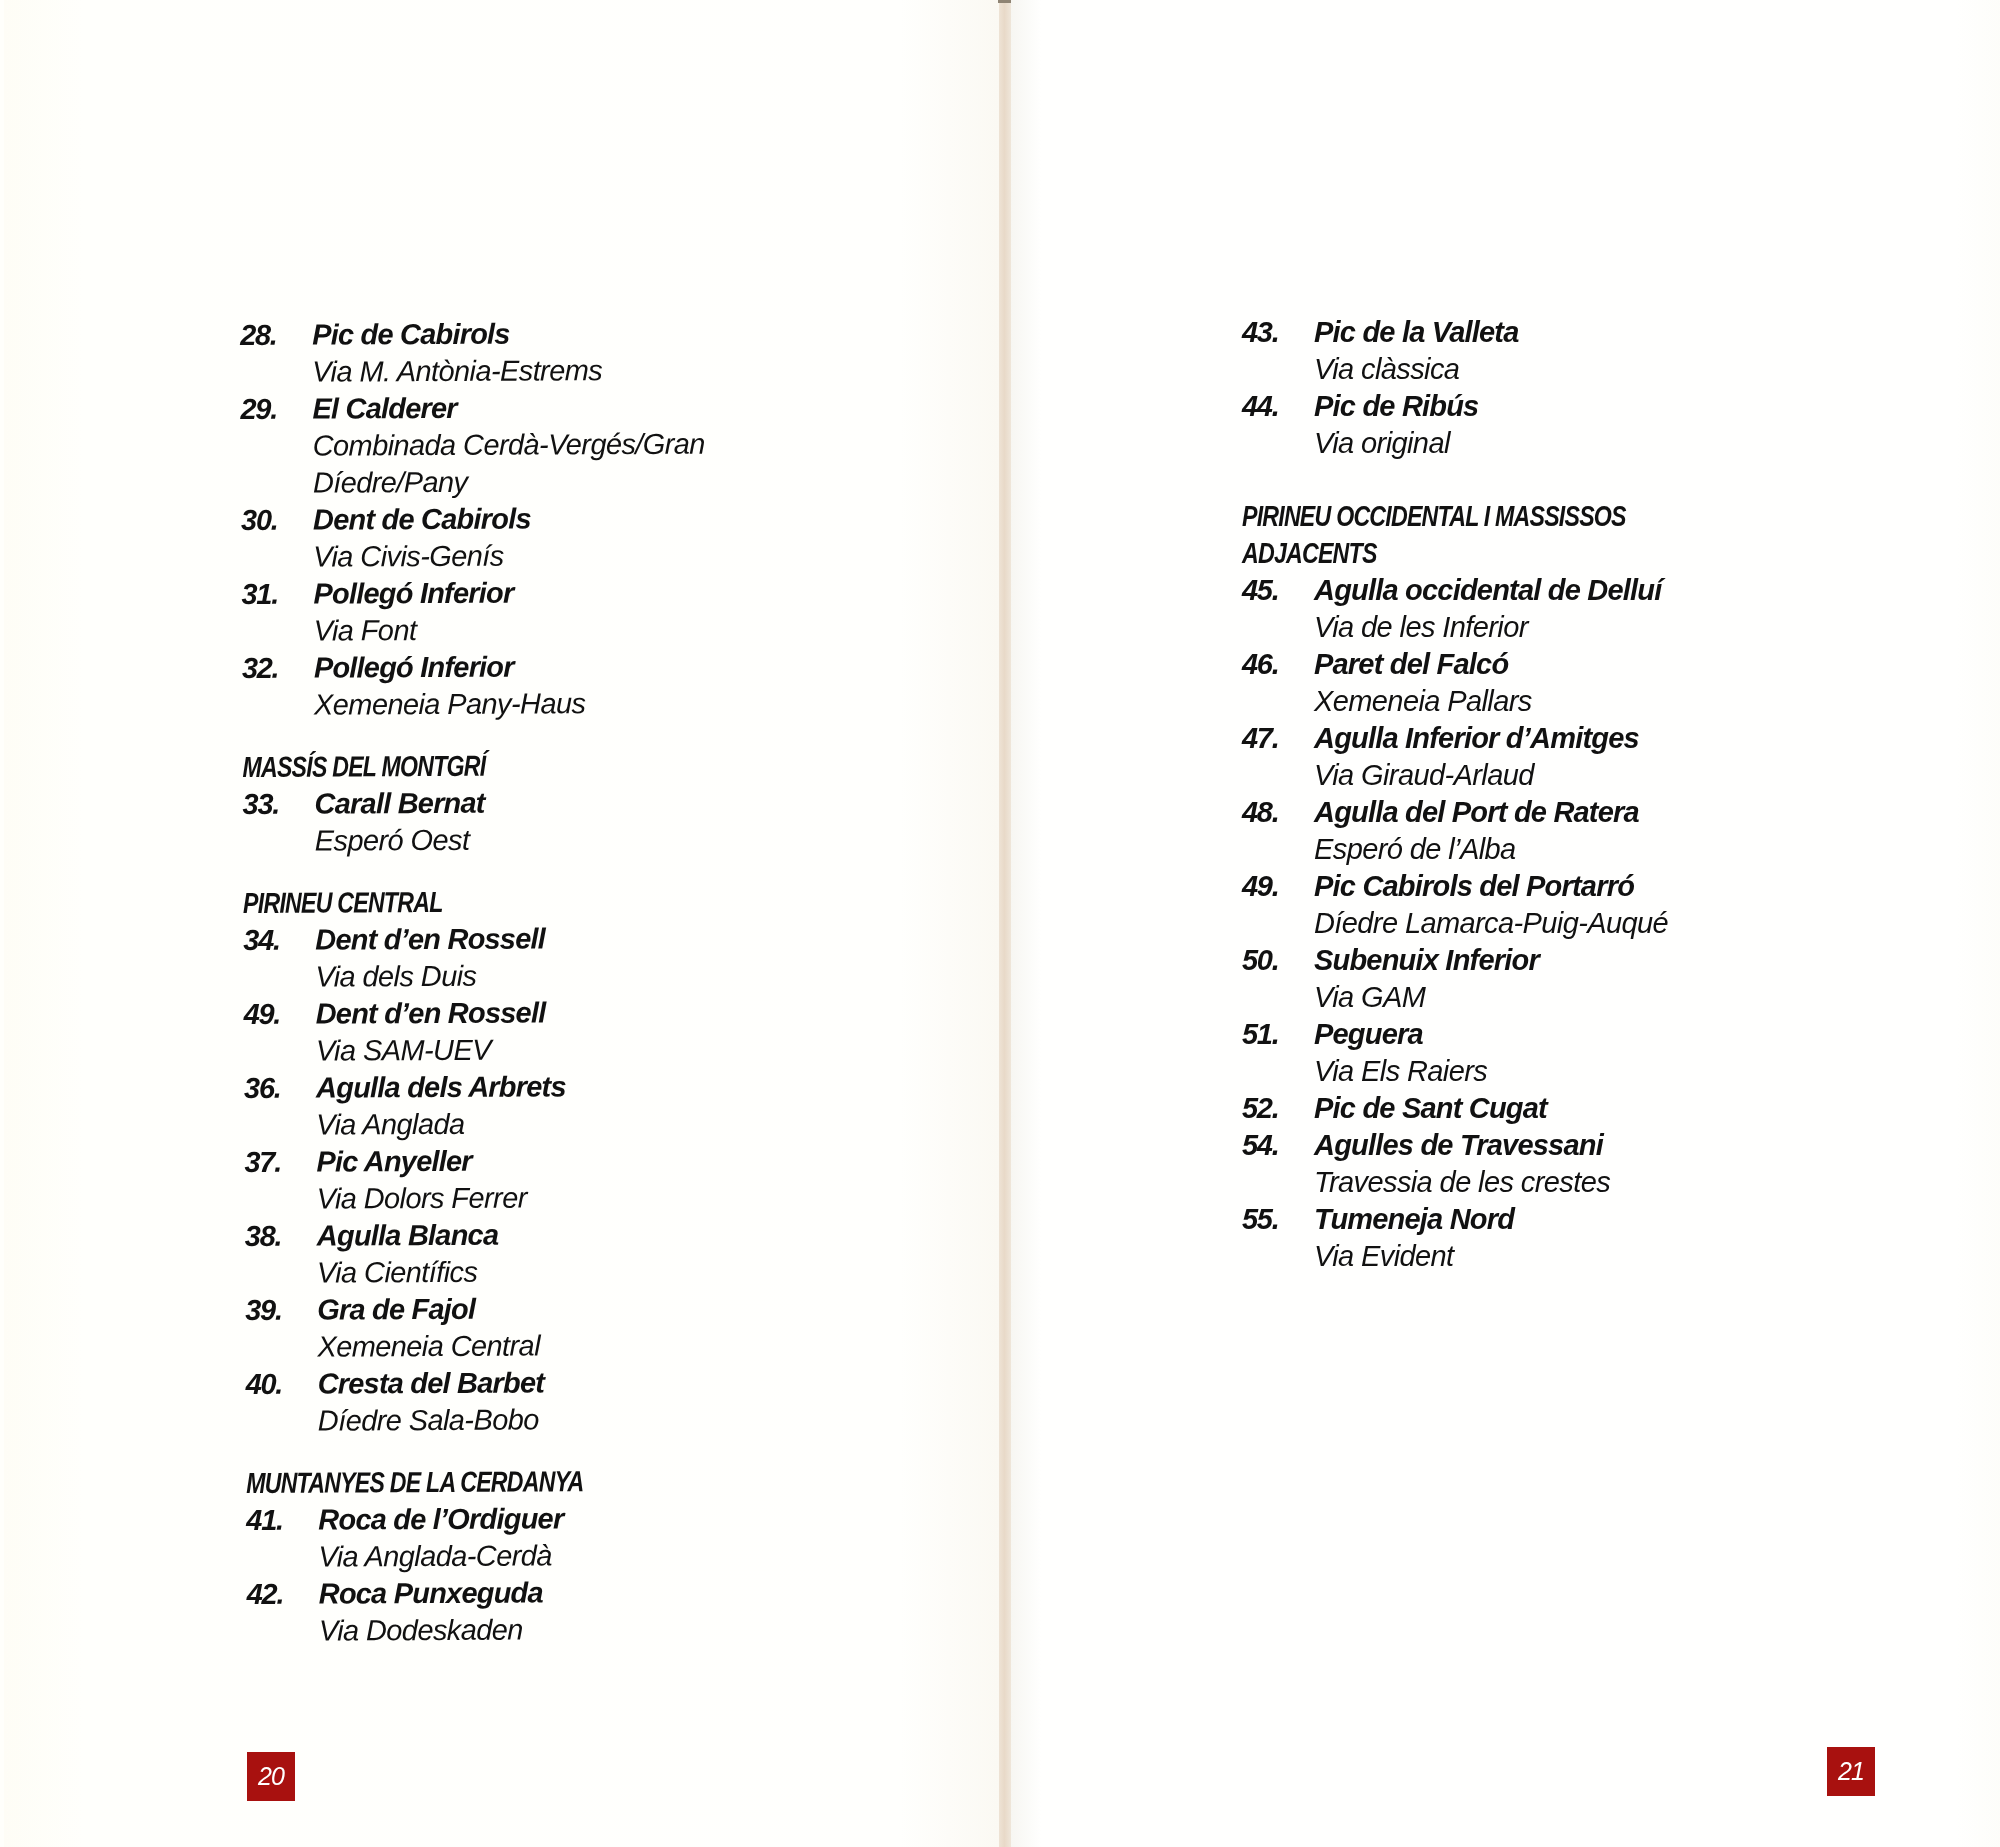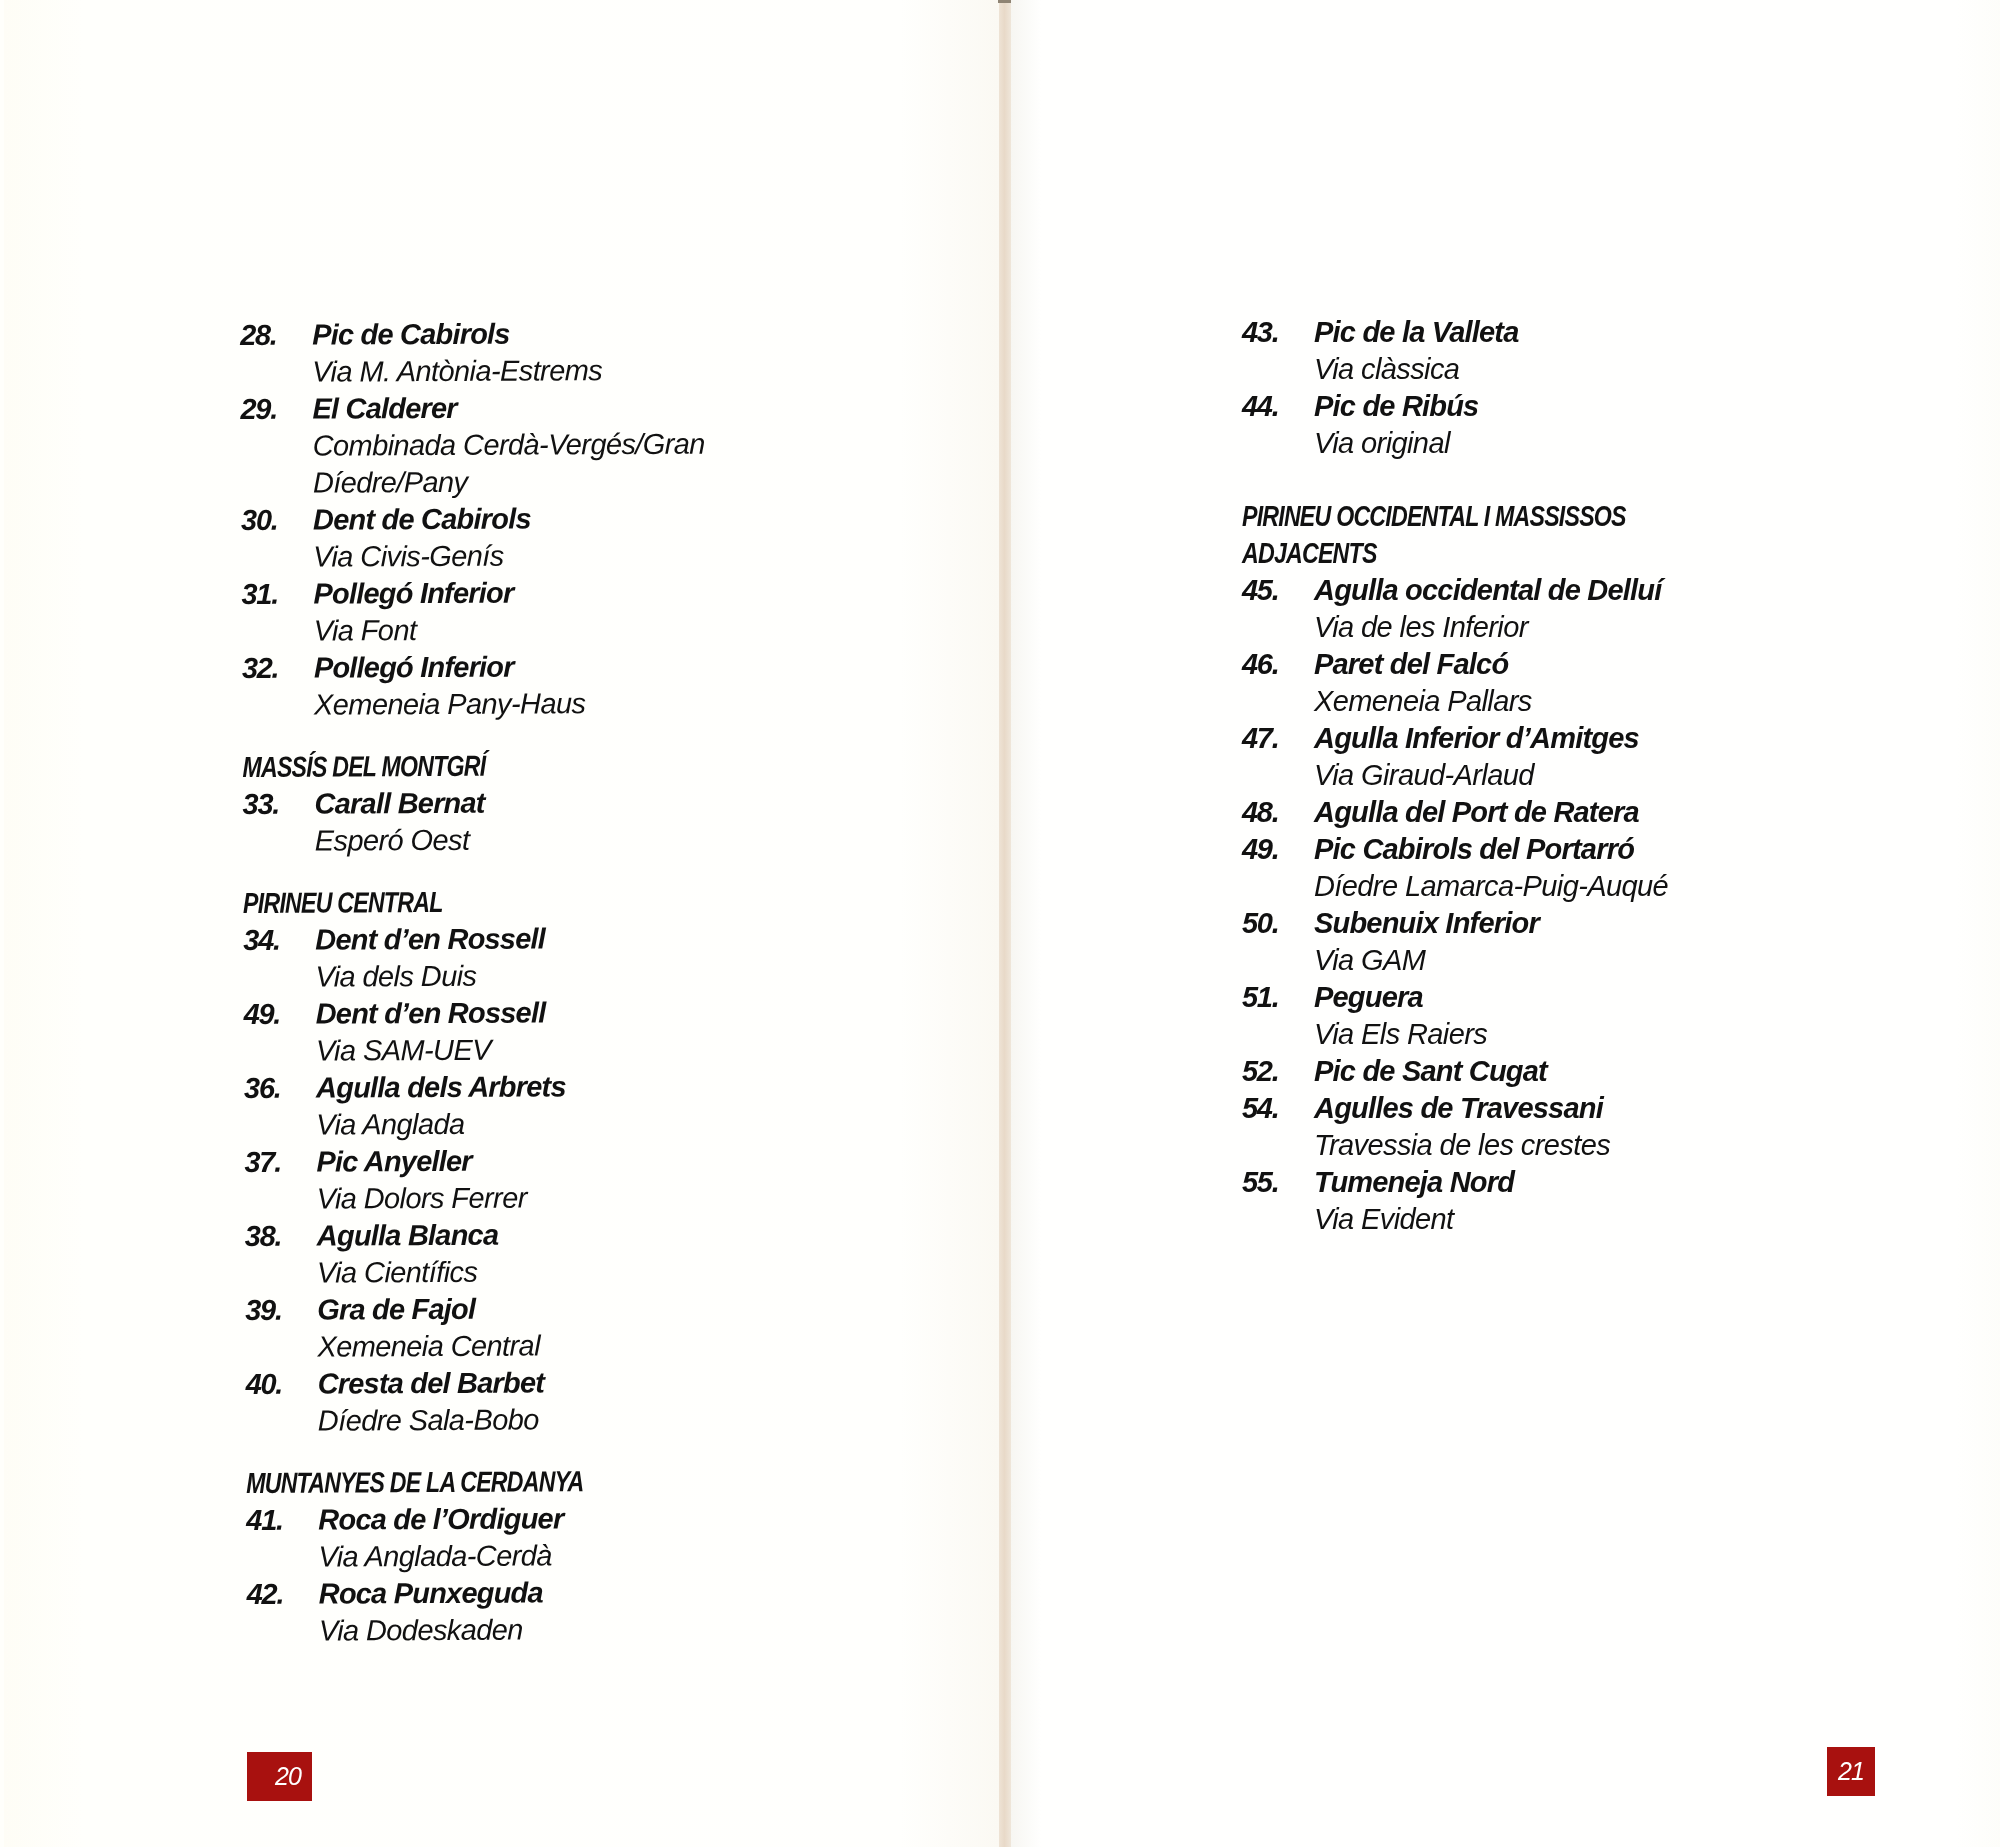--- a/index.html
+++ b/index.html
@@ -125,21 +125,20 @@
       color: #ffffff;
       font-size: 25px;
       line-height: 49px;
       text-align: center;
       font-weight: normal;
       letter-spacing: -0.8px;
     }
     .page-number-left {
       left: 243px;
       top: 1752px;
-      padding-left: 17px;
     }
     .page-number-right {
       left: 1823px;
       top: 1747px;
     }
   </style>
 </head>
 <body>
 
 <div class="spread">
@@ -275,20 +274,21 @@
         <span class="entry-route">Xemeneia Pallars</span>
       </div>
       <div class="entry">
         <span class="entry-num">47.</span>
         <span class="entry-title">Agulla Inferior d’Amitges</span>
         <span class="entry-route">Via Giraud-Arlaud</span>
       </div>
       <div class="entry">
         <span class="entry-num">48.</span>
         <span class="entry-title">Agulla del Port de Ratera</span>
+        <span class="entry-route">Esperó de l’Alba</span>
       </div>
       <div class="entry">
         <span class="entry-num">49.</span>
         <span class="entry-title">Pic Cabirols del Portarró</span>
         <span class="entry-route">Díedre Lamarca-Puig-Auqué</span>
       </div>
       <div class="entry">
         <span class="entry-num">50.</span>
         <span class="entry-title">Subenuix Inferior</span>
         <span class="entry-route">Via GAM</span>

